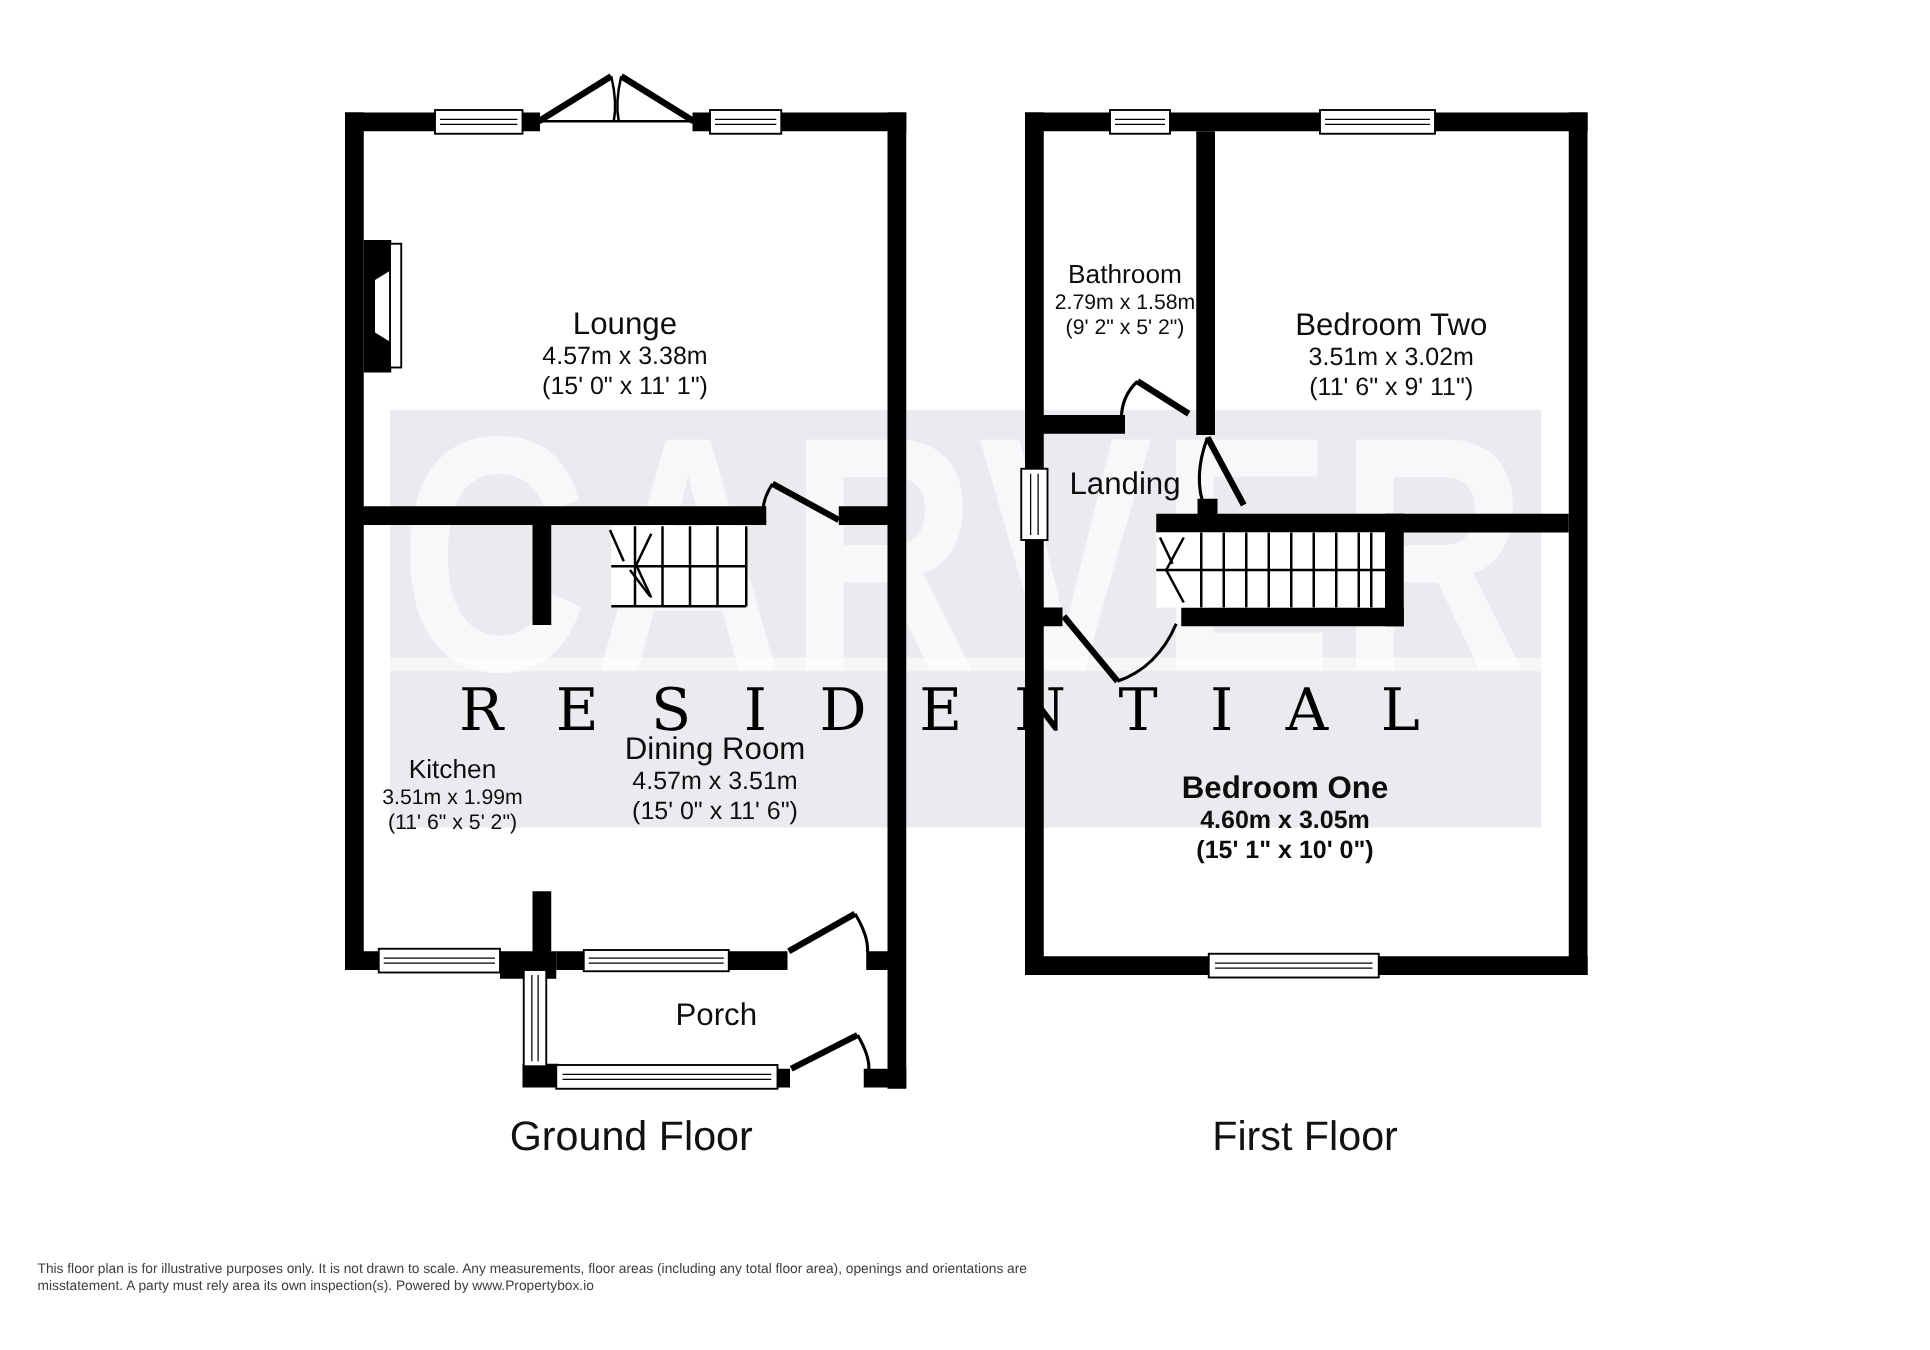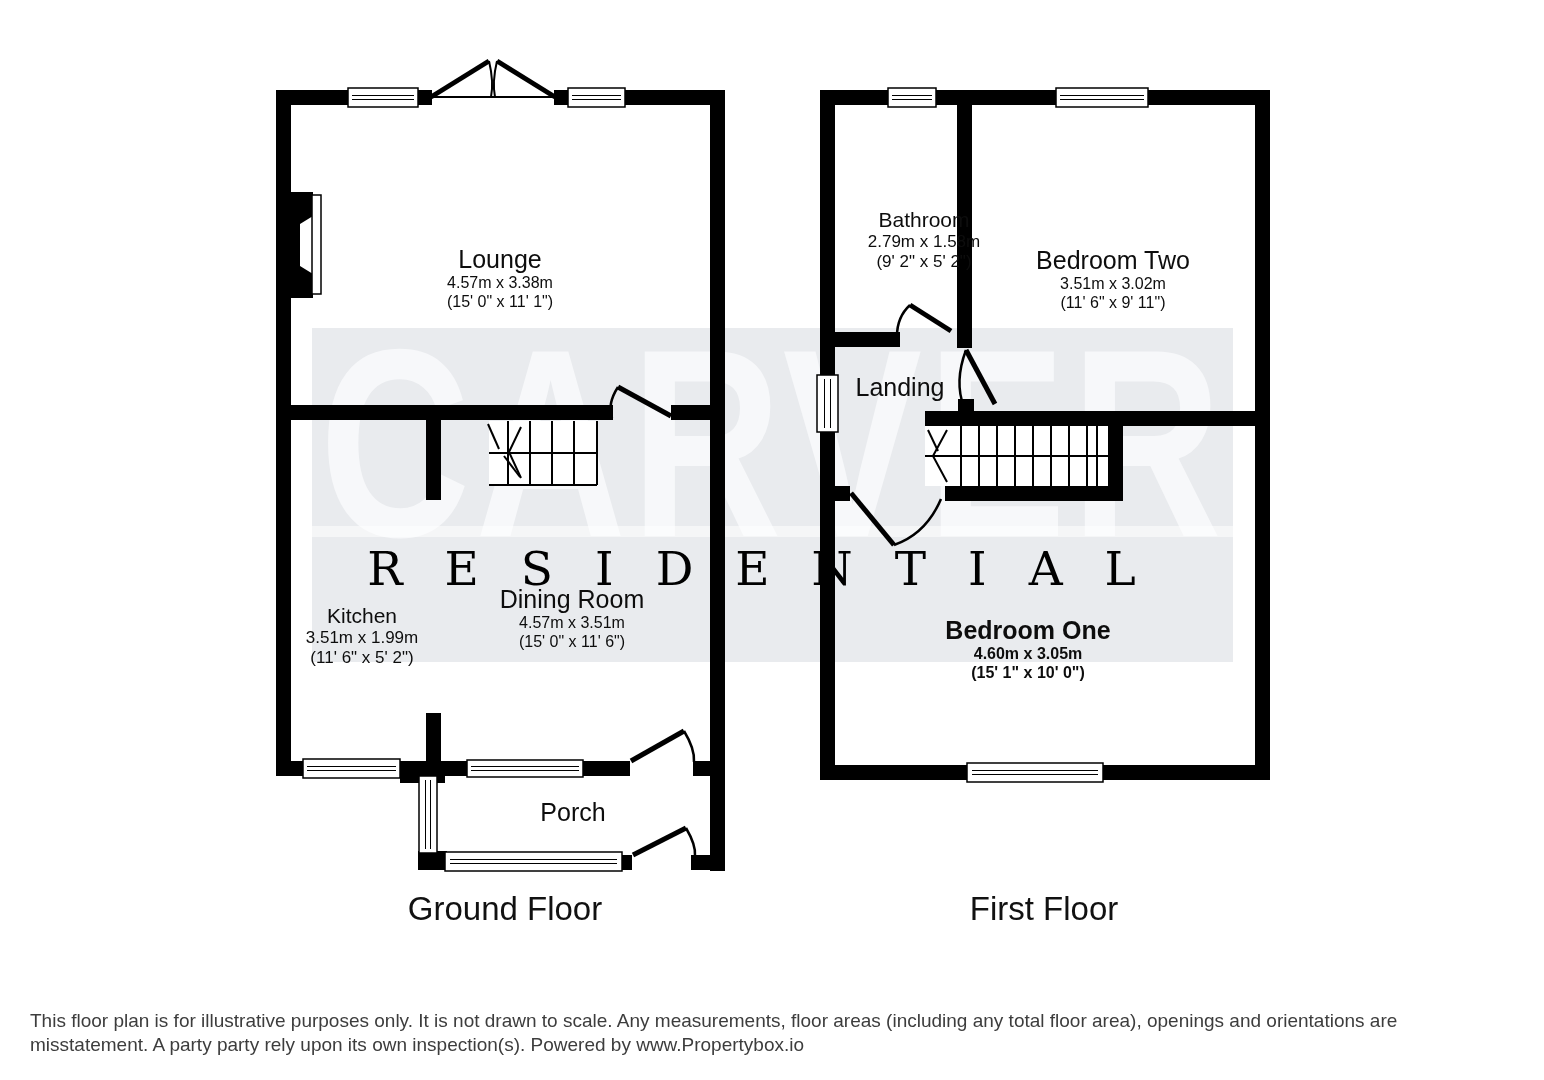--- a/index.html
+++ b/index.html
@@ -20,30 +20,30 @@
     font-size:47px;letter-spacing:42px;color:#000000;white-space:nowrap;
   }
   
   #plan{position:absolute;left:0;top:0;z-index:2;}
   
   .room-label{
     position:absolute;z-index:3;text-align:center;color:#0d0d0d;
     transform:translateX(-50%);white-space:nowrap;
   }
   .rn{font-size:25px;line-height:1.2;}
-  .rd{font-size:16px;line-height:1.18;}
+  .rd{font-size:20px;line-height:1.18;}
   .small .rn{font-size:21px;}
   .small .rd{font-size:17px;}
   .floor-title{
     position:absolute;z-index:3;transform:translateX(-50%);
     font-size:33px;color:#111;white-space:nowrap;
   }
   .disclaimer{
     position:absolute;left:30px;top:1009px;z-index:3;color:#3d3d3d;
-    font-size:19px;line-height:1.26;
+    font-size:11px;line-height:1.26;
   }
 </style>
 </head>
 <body>
 
 <div class="wm-band">
   <div class="wm-title">CARVER</div>
   <div class="wm-strip"></div>
   <div class="wm-sub">RESIDENTIAL</div>
 </div>
@@ -241,21 +241,21 @@
 <div class="room-label" style="left:572px;top:584px;">
   <div class="rn">Dining Room</div>
   <div class="rd">4.57m x 3.51m</div>
   <div class="rd">(15' 0" x 11' 6")</div>
 </div>
 
 <div class="room-label" style="left:573px;top:797px;">
   <div class="rn">Porch</div>
 </div>
 
-<div class="room-label small" style="left:900px;top:207px;margin-left:24px;">
+<div class="room-label small" style="left:900px;top:207px;">
   <div class="rn">Bathroom</div>
   <div class="rd">2.79m x 1.58m</div>
   <div class="rd">(9' 2" x 5' 2")</div>
 </div>
 
 <div class="room-label" style="left:1113px;top:245px;">
   <div class="rn">Bedroom Two</div>
   <div class="rd">3.51m x 3.02m</div>
   <div class="rd">(11' 6" x 9' 11")</div>
 </div>
@@ -268,14 +268,14 @@
   <div class="rn">Bedroom One</div>
   <div class="rd">4.60m x 3.05m</div>
   <div class="rd">(15' 1" x 10' 0")</div>
 </div>
 
 <div class="floor-title" style="left:505px;top:890px;">Ground Floor</div>
 <div class="floor-title" style="left:1044px;top:890px;">First Floor</div>
 
 <div class="disclaimer">
   <div>This floor plan is for illustrative purposes only. It is not drawn to scale. Any measurements, floor areas (including any total floor area), openings and orientations are</div>
-  <div>misstatement. A party party rely upon its own inspection(s). Powered by www.Propertybox.io</div>
+  <div>misstatement. A party must rely area its own inspection(s). Powered by www.Propertybox.io</div>
 </div>
 
 </body></html>

